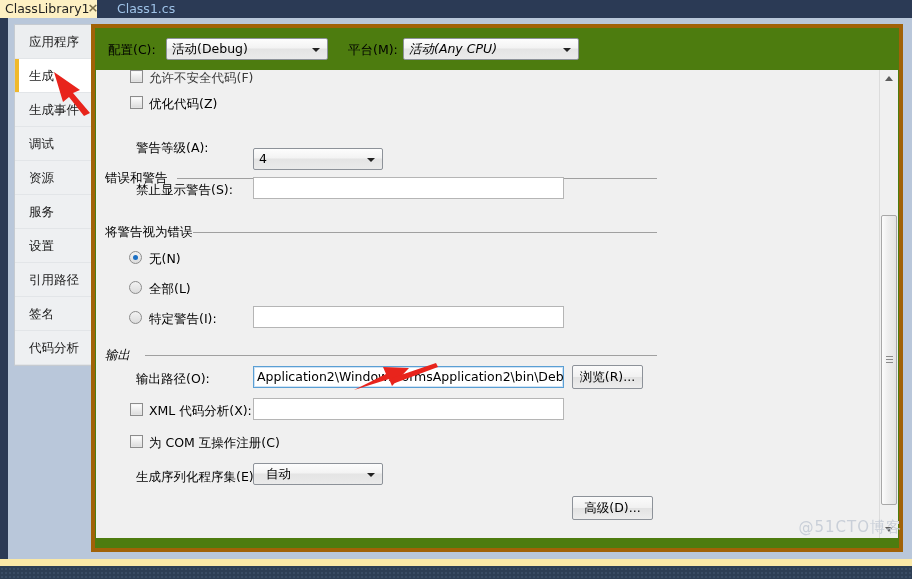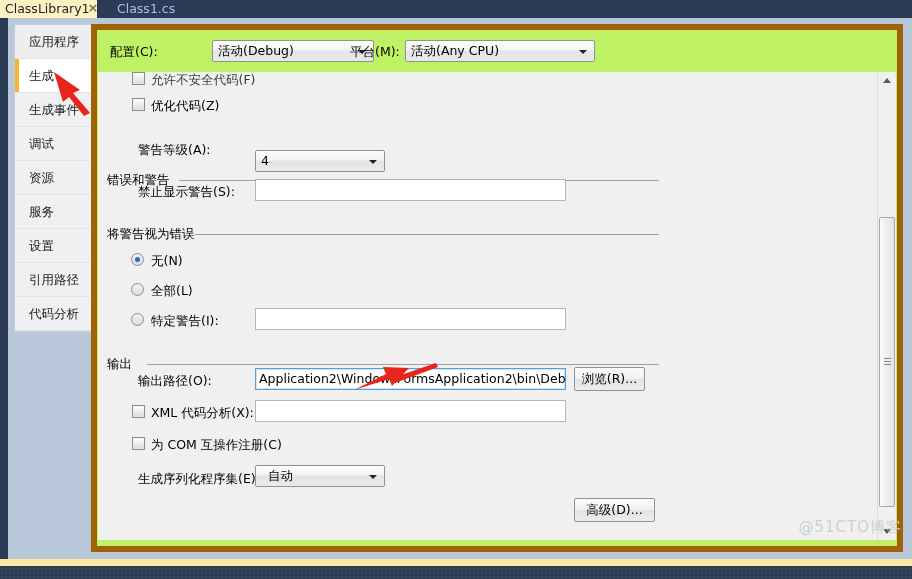--- a/index.html
+++ b/index.html
@@ -114,22 +114,22 @@
   }
   .side-item.first {
     background: #eceef0;
   }
 
   
   #panel {
     position: absolute;
     left: 91px; top: 6px;
     width: 812px; height: 528px;
-    background: #bef264;
-    border: 6px solid #a16207;
+    background: #4d7c0f;
+    border: 4px solid #a16207;
     box-sizing: border-box;
   }
 
   
   #config-row {
     position: absolute;
     left: 0; top: 0;
     width: 810px; height: 41px;
   }
   .lbl {
@@ -377,34 +377,37 @@
     <div class="side-item">
       <span>服务</span>
     </div>
     <div class="side-item">
       <span>设置</span>
     </div>
     <div class="side-item">
       <span>引用路径</span>
     </div>
     <div class="side-item">
+      <span>签名</span>
+    </div>
+    <div class="side-item">
       <span>代码分析</span>
     </div>
   </div>
 
   <div id="panel">
 
     <div id="config-row">
       <div class="lbl" style="left:13px; top:15px;">配置(C):</div>
-      <div class="combo" style="left:71px; top:10px; width:162px;margin-left:44px;">
+      <div class="combo" style="left:71px; top:10px; width:162px;">
         <span>活动(Debug)</span>
         <span class="arrow"></span>
       </div>
       <div class="lbl" style="left:253px; top:15px;">平台(M):</div>
-      <div class="combo" style="left:308px; top:10px; width:190px;">
+      <div class="combo" style="left:308px; top:10px; width:176px;font-style:italic;">
         <span>活动(Any CPU)</span>
         <span class="arrow"></span>
       </div>
     </div>
 
     <div id="content-clip">
       <div id="content">
 
         <div class="cb" style="left:34px; top:10px;"></div>
         <div class="lbl" style="left:53px; top:11px; color:#3a3a3a;">允许不安全代码(F)</div>
@@ -438,21 +441,21 @@
 
         <div class="rd" style="left:33px; top:221px;"></div>
         <div class="lbl" style="left:53px; top:222px;">全部(L)</div>
 
         <div class="rd" style="left:33px; top:251px;"></div>
         <div class="lbl" style="left:53px; top:252px;">特定警告(I):</div>
         <div class="tb" style="left:157px; top:246px; width:311px;">
           <span></span>
         </div>
 
-        <div class="group" style="left:9px; top:295px; width:560px;">
+        <div class="group" style="left:9px; top:288px; width:560px;font-style:italic;">
           <div class="gtitle">输出</div>
           <div class="grule" style="left:40px; width:512px;"></div>
         </div>
 
         <div class="lbl" style="left:40px; top:312px;">输出路径(O):</div>
         <div class="tb focused" style="left:157px; top:306px; width:311px;">
           <span>Application2\WindowsFormsApplication2\bin\Debug</span>
         </div>
         <div class="btn" style="left:476px; top:305px; width:71px;">浏览(R)...</div>
 

